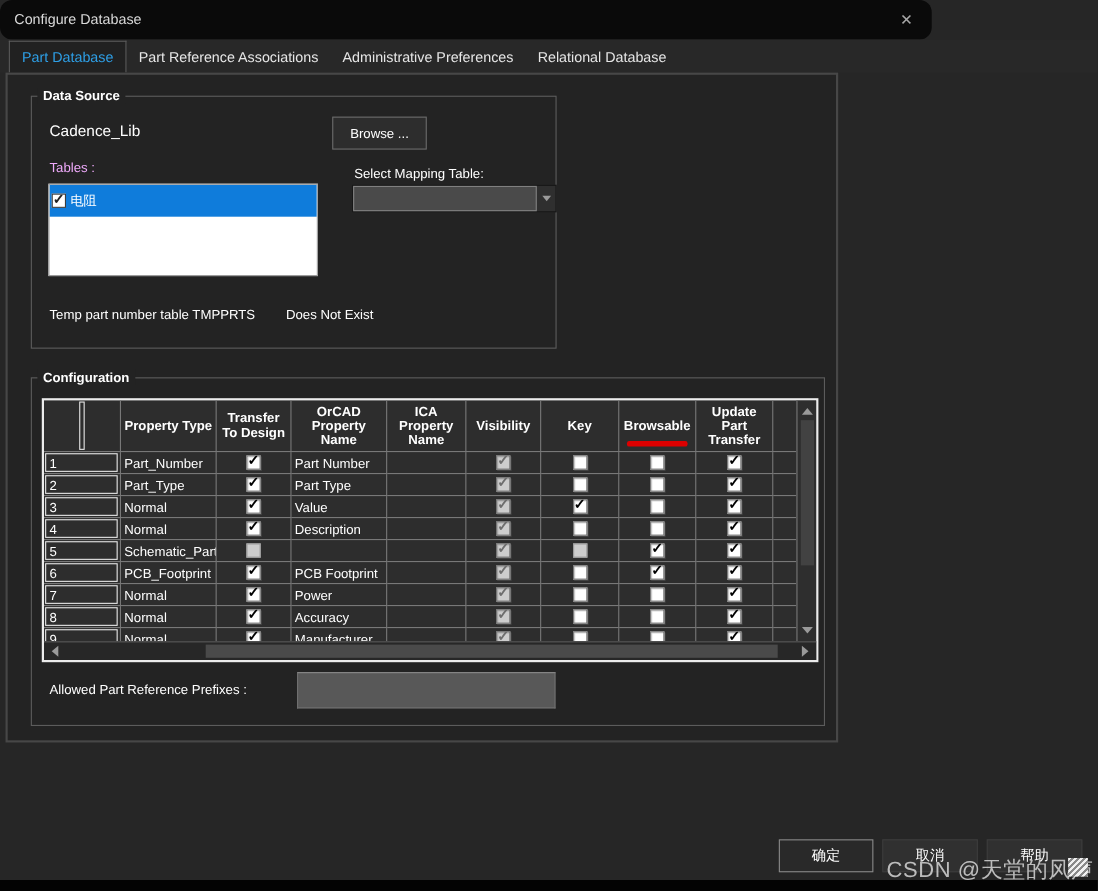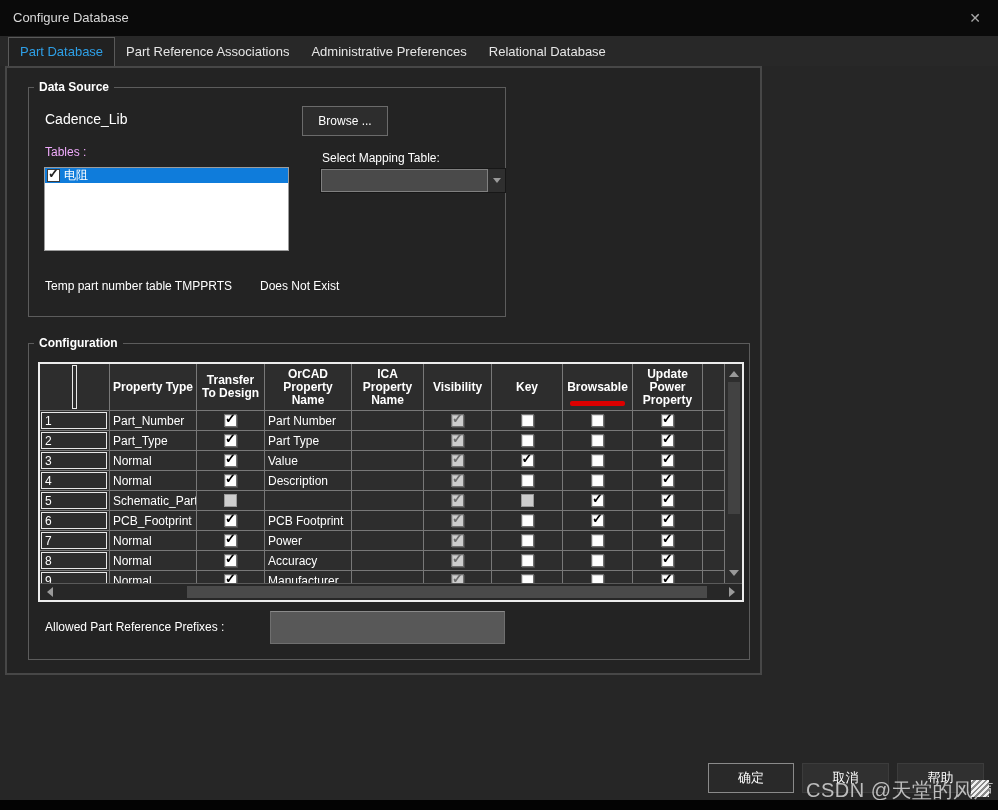--- a/index.html
+++ b/index.html
@@ -2,21 +2,21 @@
 <html><head>
 <meta charset="utf-8">
 <style>
   * { margin:0; padding:0; box-sizing:border-box; }
   html,body { width:998px; height:810px; background:#262626; overflow:hidden;
               font-family:"Liberation Sans", sans-serif; }
   .mono { font-family:Liberation Sans, sans-serif; }
   #dialog { position:relative; width:998px; height:810px; background:#262626; }
 
   
-  #titlebar { position:absolute; left:0; top:0; width:998px; height:36px; background:#0a0a0a; }
+  #titlebar { position:absolute; left:0; top:0; width:847px; height:36px; background:#0a0a0a;border-radius:11px; }
   #title { position:absolute; left:13px; top:10px; font-size:13px; color:#d9d9d9; }
   #close-btn { position:absolute; right:14px; top:9px; width:18px; height:18px;
                color:#a8a8a8; font-size:14px; text-align:center; line-height:18px; cursor:default; }
 
   
   #tabbar { position:absolute; left:0; top:36px; width:998px; height:30px; background:#282828;
             display:flex; align-items:flex-end; padding-left:8px; }
   .tab { font-size:13px; color:#e6e6e6; padding:6px 11px 7px 11px; }
   .tab.active { color:#2e9fe6; background:#212121; border:1px solid #5a5a5a; border-bottom:none; }
 
@@ -34,21 +34,21 @@
   #cfg-label { left:34px; top:336px; }
 
   
   #db-name { position:absolute; left:45px; top:111px; font-size:14px; color:#fff; }
   #browse-btn { position:absolute; left:302px; top:106px; width:86px; height:30px;
                 background:#2d2d2d; border:1px solid #6b6b6b; color:#fff; font-size:12px;
                 display:flex; align-items:center; justify-content:center; }
   #tables-label { position:absolute; left:45px; top:145px; font-size:12px; color:#f0abfc; }
   #tables-list { position:absolute; left:44px; top:167px; width:245px; height:84px;
                  background:#ffffff; border:1px solid #9c9c9c; overflow:hidden; }
-  .list-item { height:15px; display:flex; align-items:center; font-size:12px; padding-left:2px;text-align:center; }
+  .list-item { height:29px; display:flex; align-items:center; font-size:12px; padding-left:2px;text-align:center; }
   .list-item.selected { background:#0f7cdb; color:#fff; }
   .lcb { width:13px; height:13px; background:#fff; border:1px solid #3c3c3c; position:relative;
          margin-right:4px; flex:0 0 13px; }
   .lcb.checked::after { content:"✓"; position:absolute; left:0px; top:-4px; font-size:13px;
                         font-weight:900; color:#222; }
   #mapping-label { position:absolute; left:322px; top:151px; font-size:12px; color:#fff; }
   #mapping-combo { position:absolute; left:320px; top:168px; width:186px; height:25px;
                    background:#2f2f2f; border:1px solid #171717; display:flex; }
   #mapping-value { flex:1; background:#4a4a4a; border:1px solid #808080; color:#e0e0e0;
                    font-size:12px; padding:3px 4px; }
@@ -189,21 +189,21 @@
           <div class="cell hcell c1">Property Type</div>
           <div class="cell hcell c2">Transfer To Design</div>
           <div class="cell hcell c3">OrCAD Property Name</div>
           <div class="cell hcell c4">ICA Property Name</div>
           <div class="cell hcell c5">Visibility</div>
           <div class="cell hcell c6">Key</div>
           <div class="cell hcell c7">
             <span>Browsable</span>
             <div id="browsable-underline"></div>
           </div>
-          <div class="cell hcell c8">Update Power Property</div>
+          <div class="cell hcell c8">Update Part Transfer</div>
           <div class="cell hcell cfill"></div>
         </div>
         <div id="grid-body">
             <div class="trow">
               <div class="cell c0 rownum-wrap">
                 <div class="rownum-inner">1</div>
               </div>
               <div class="cell c1 txt">Part_Number</div>
               <div class="cell c2 cbcell">
                 <span class="cb c"></span>

